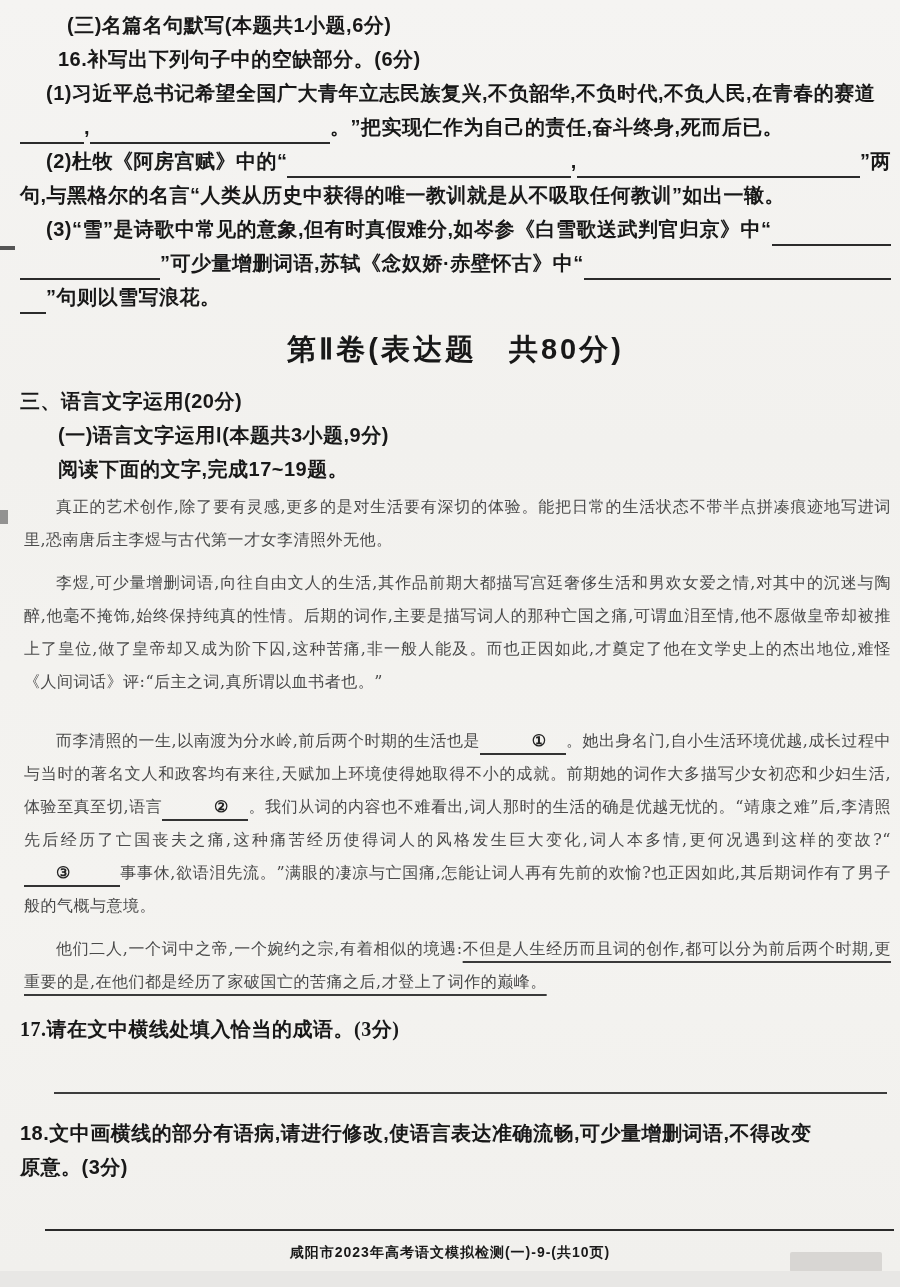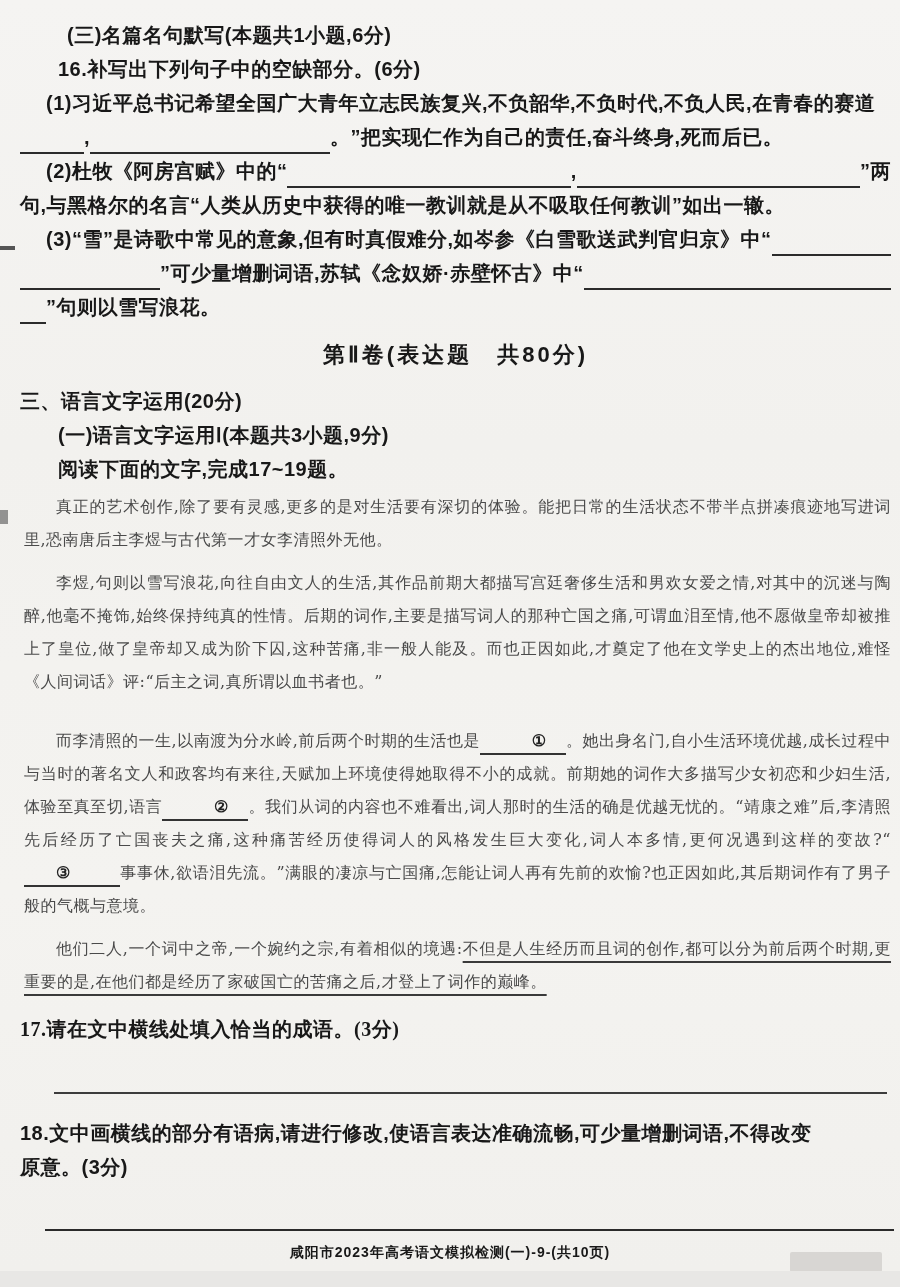--- a/index.html
+++ b/index.html
@@ -1,21 +1,21 @@
 <!DOCTYPE html>
 <html><head>
 <meta charset="utf-8">
 <style>
   html,body{margin:0;padding:0;background:#e8e7e5;}
   .page{
     position:relative;
     width:900px;height:1271px;
     margin:0 auto;
     box-sizing:border-box;
-    padding:18px 9px 0 20px;
+    padding:8px 9px 0 20px;
     background:linear-gradient(180deg,#f5f4f2 0%,#f2f1ee 35%,#f4f3f0 70%,#f1f0ed 100%);
     overflow:hidden;
     font-family:"Liberation Sans",sans-serif;
     color:#181818;
   }
   
   .pline{
     font-size:20px;line-height:34px;font-weight:700;
     letter-spacing:0.5px;white-space:nowrap;
   }
@@ -27,21 +27,21 @@
   .blank{
     display:inline-block;height:28px;
     border-bottom:2px solid #2b2b2b;
   }
   .grow{flex:1 1 auto !important;min-width:30px;}
   .w64{width:64px;}
   .w140{width:140px;}
   .w240{width:240px;}
   .w26{width:26px;}
   .vol-title{
-    text-align:center;font-size:22px;font-weight:700;
+    text-align:center;font-size:29px;font-weight:700;
     letter-spacing:3px;margin:16px 0 14px 0;
   }
   
   .hand{margin-top:4px;}
   .hand p{
     margin:0 0 10px 4px;
     font-family:"DejaVu Serif",serif;
     font-size:16px;line-height:33px;
     color:#4a4a4a;font-weight:400;
     text-align:justify;text-indent:2em;
@@ -126,21 +126,21 @@
   </div>
 
   <div class="vol-title">第Ⅱ卷(表达题　共80分)</div>
 
   <div class="pline">三、语言文字运用(20分)</div>
   <div class="pline ind2">(一)语言文字运用Ⅰ(本题共3小题,9分)</div>
   <div class="pline ind2">阅读下面的文字,完成17~19题。</div>
 
   <div class="hand">
     <p>真正的艺术创作,除了要有灵感,更多的是对生活要有深切的体验。能把日常的生活状态不带半点拼凑痕迹地写进词里,恐南唐后主李煜与古代第一才女李清照外无他。</p>
-    <p class="gap-after">李煜,句则以雪写浪花,向往自由文人的生活,其作品前期大都描写宫廷奢侈生活和男欢女爱之情,对其中的沉迷与陶醉,他毫不掩饰,始终保持纯真的性情。后期的词作,主要是描写词人的那种亡国之痛,可谓血泪至情,他不愿做皇帝却被推上了皇位,做了皇帝却又成为阶下囚,这种苦痛,非一般人能及。而也正因如此,才奠定了他在文学史上的杰出地位,难怪《人间词话》评:“后主之词,真所谓以血书者也。”</p>
+    <p class="gap-after">李煜,可少量增删词语,向往自由文人的生活,其作品前期大都描写宫廷奢侈生活和男欢女爱之情,对其中的沉迷与陶醉,他毫不掩饰,始终保持纯真的性情。后期的词作,主要是描写词人的那种亡国之痛,可谓血泪至情,他不愿做皇帝却被推上了皇位,做了皇帝却又成为阶下囚,这种苦痛,非一般人能及。而也正因如此,才奠定了他在文学史上的杰出地位,难怪《人间词话》评:“后主之词,真所谓以血书者也。”</p>
     <p>
       <span>而李清照的一生,以南渡为分水岭,前后两个时期的生活也是</span><span class="cblank"><span>①</span></span><span>。她出身名门,自小生活环境优越,成长过程中与当时的著名文人和政客均有来往,天赋加上环境使得她取得不小的成就。前期她的词作大多描写少女初恋和少妇生活,体验至真至切,语言</span><span class="cblank"><span>②</span></span><span>。我们从词的内容也不难看出,词人那时的生活的确是优越无忧的。“靖康之难”后,李清照先后经历了亡国丧夫之痛,这种痛苦经历使得词人的风格发生巨大变化,词人本多情,更何况遇到这样的变故?“</span><span class="cblank short"><span>③</span></span><span>事事休,欲语泪先流。”满眼的凄凉与亡国痛,怎能让词人再有先前的欢愉?也正因如此,其后期词作有了男子般的气概与意境。</span>
     </p>
     <p>
       <span>他们二人,一个词中之帝,一个婉约之宗,有着相似的境遇:</span><span class="ul">不但是人生经历而且词的创作,都可以分为前后两个时期,更重要的是,在他们都是经历了家破国亡的苦痛之后,才登上了词作的巅峰。</span>
     </p>
   </div>
 
   <div class="pline q17">17.请在文中横线处填入恰当的成语。(3分)</div>
   <div class="answer-rule"></div>

